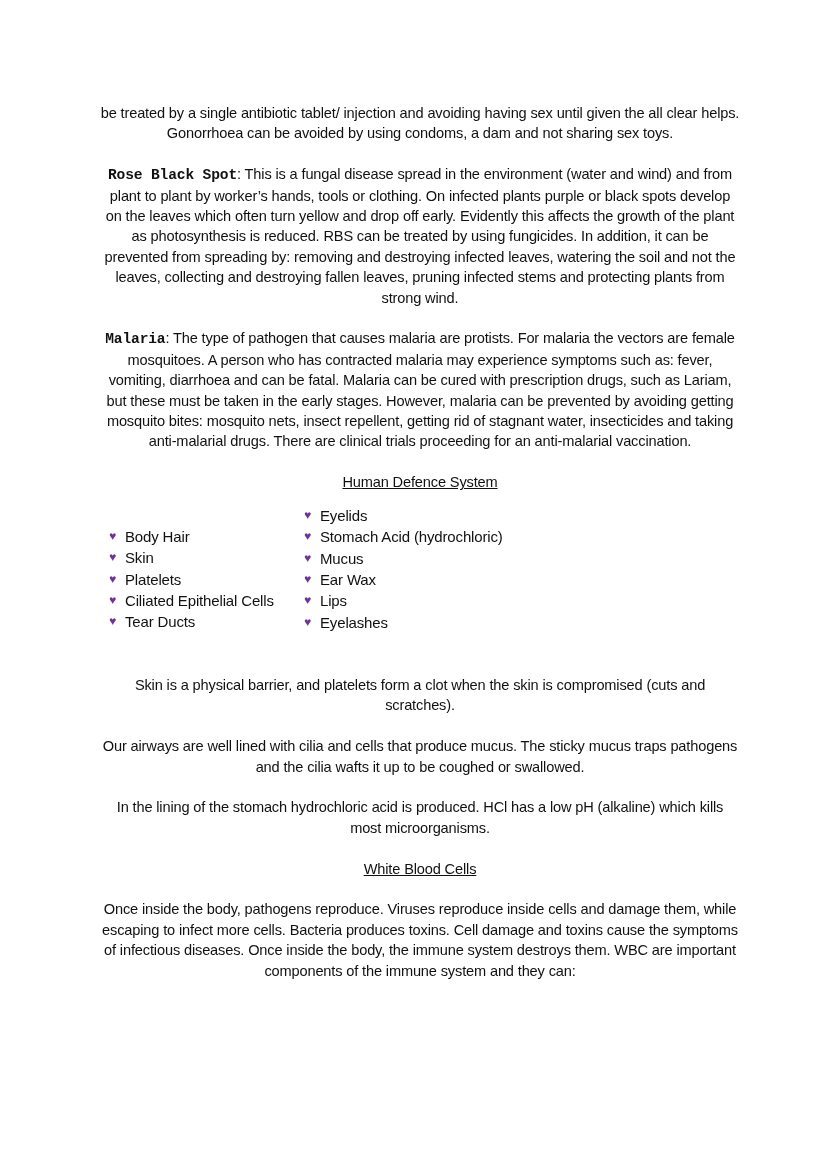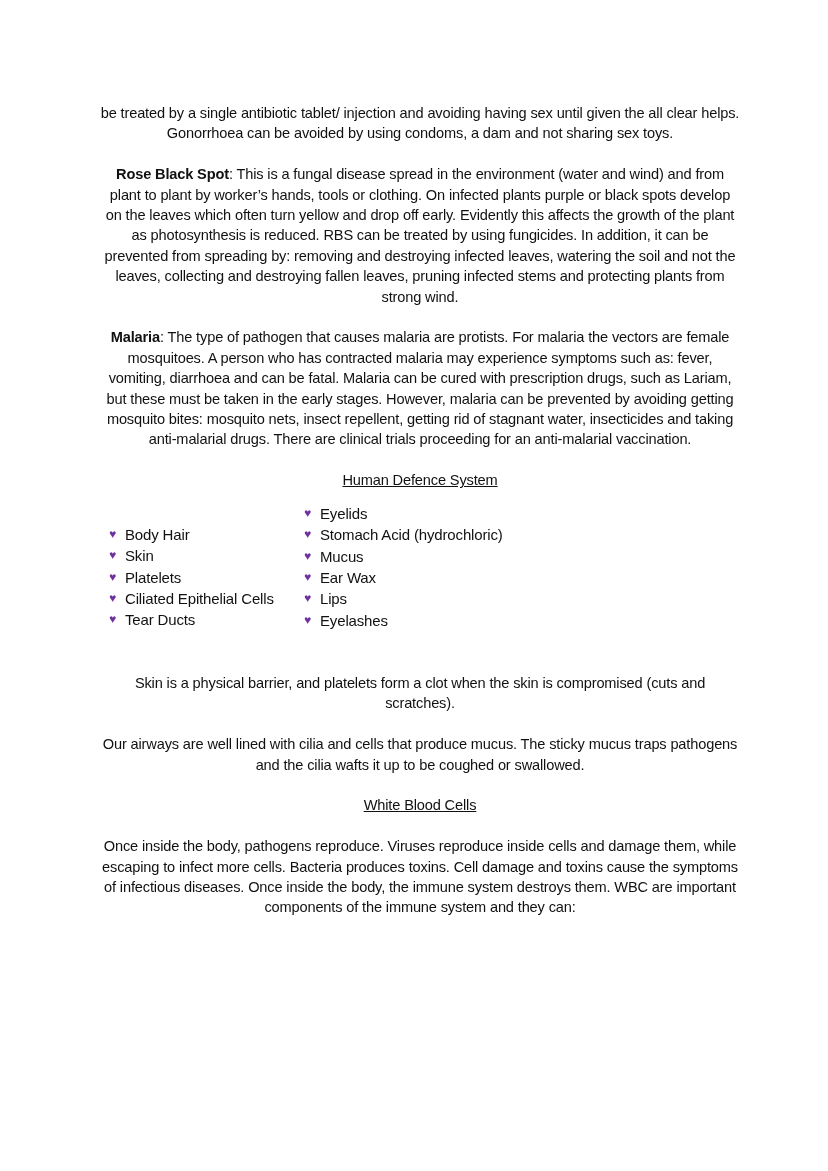--- a/index.html
+++ b/index.html
@@ -1,21 +1,21 @@
 <!DOCTYPE html>
 <html><head>
 <meta charset="utf-8">
 <style>
   html, body { margin: 0; padding: 0; background: #ffffff; }
   body { width: 828px; height: 1171px; position: relative; overflow: hidden;
          font-family: "Liberation Sans", sans-serif; color: #111; }
   .page { position: absolute; left: 100px; top: 103px; width: 640px;
           font-size: 14.6px; line-height: 20.4px; letter-spacing: -0.15px; text-align: center; }
   p { margin: 0 0 20.4px 0; }
-  b { font-weight: bold; }
+  b { font-weight: bold; font-family: Liberation Mono, monospace; }
   .heading { font-weight: normal; text-decoration: underline; margin: 0 0 20.4px 0; }
   .lists { position: relative; height: 136px; margin-bottom: 26px; font-size: 15px; }
   ul { list-style: none; margin: 0; padding: 0; position: absolute; }
   ul.left { left: 0; top: 13px; }
   ul.right { left: 195px; top: -8px; }
   li { height: 21.3px; line-height: 21.3px; display: flex; align-items: center; }
   .heart { color: #7030a0; font-size: 12px; width: 25px; display: inline-block; }
 </style>
 </head>
 <body>
@@ -75,16 +75,17 @@
         </li>
       <li>
           <span class="heart" style="color: rgb(112, 48, 160);">♥</span>
           <span>Eyelashes</span>
         </li>
     </ul>
   </div>
 
   <p>Skin is a physical barrier, and platelets form a clot when the skin is compromised (cuts and scratches).</p>
   <p>Our airways are well lined with cilia and cells that produce mucus. The sticky mucus traps pathogens and the cilia wafts it up to be coughed or swallowed.</p>
+  <p>In the lining of the stomach hydrochloric acid is produced. HCl has a low pH (alkaline) which kills most microorganisms.</p>
 
   <div class="heading">White Blood Cells</div>
   <p>Once inside the body, pathogens reproduce. Viruses reproduce inside cells and damage them, while escaping to infect more cells. Bacteria produces toxins. Cell damage and toxins cause the symptoms of infectious diseases. Once inside the body, the immune system destroys them. WBC are important components of the immune system and they can:</p>
 </div>
 
 </body></html>

